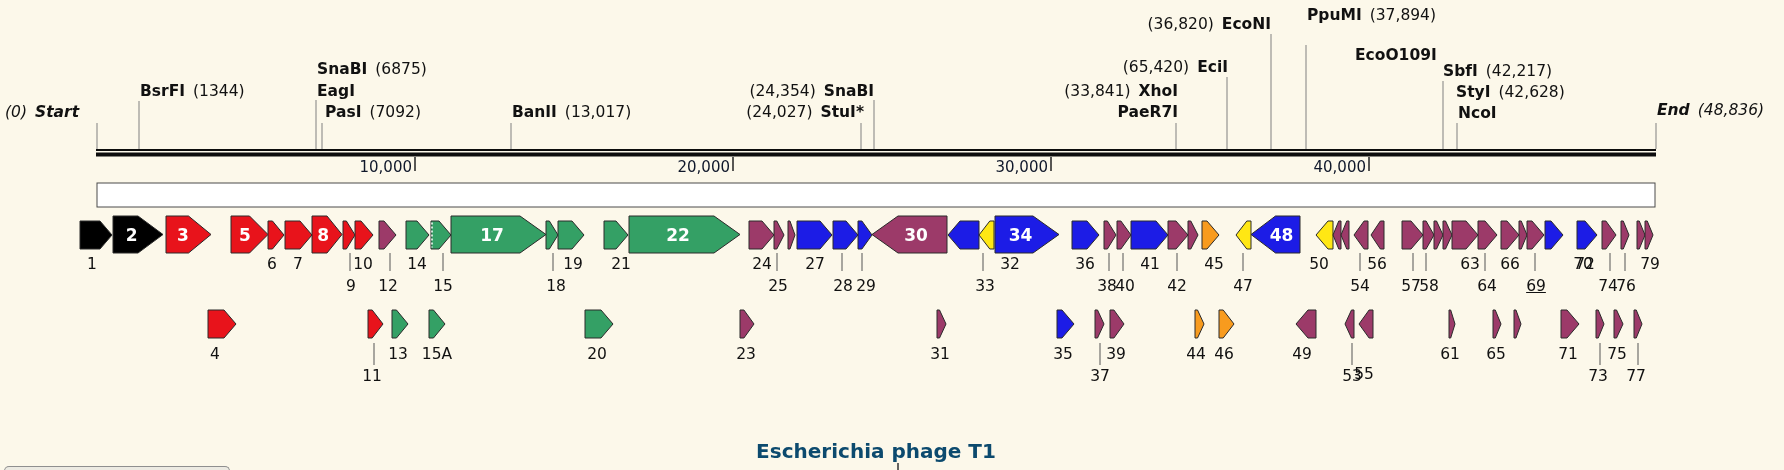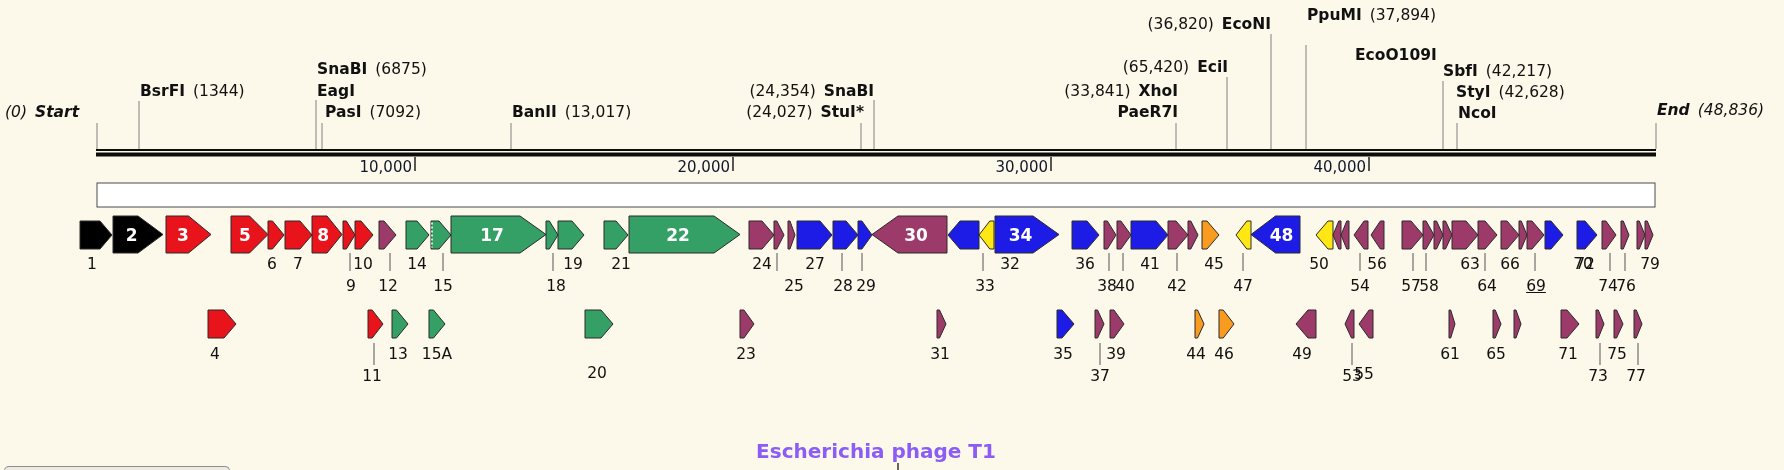--- a/index.html
+++ b/index.html
@@ -7,21 +7,21 @@
          font-family:"DejaVu Sans","Liberation Sans",sans-serif;}
   #map-svg{position:absolute;left:0;top:0;}
   .enz{position:absolute;white-space:nowrap;font-size:15.5px;color:#111;line-height:17px;}
   .enz .nm{font-weight:bold;}
   .enz .it{font-style:italic;}
   .enz.np .ps{margin-left:8px;}
   .enz.pn .nm{margin-left:8px;}
   .enz.right{transform:translateX(-100%);}
   .rlab{position:absolute;font-size:15px;color:#0f172a;transform:translateX(-100%);white-space:nowrap;}
   .num{position:absolute;font-size:15.5px;color:#111;transform:translateX(-50%);white-space:nowrap;}
-  #map-title{position:absolute;font-weight:bold;font-size:20px;color:#8b5cf6;transform:translateX(-50%);white-space:nowrap;}
+  #map-title{position:absolute;font-weight:bold;font-size:20px;color:#0c4a6e;transform:translateX(-50%);white-space:nowrap;}
   #panel-fragment{position:absolute;left:4px;top:466px;width:224px;height:8px;background:#ECEAE2;
                   border:1px solid #8f8f8f;border-bottom:none;border-radius:5px 5px 0 0;}
 </style>
 </head>
 <body>
 
 <div id="stage">
   <svg id="map-svg" width="1784" height="470" viewBox="0 0 1784 470">
       <line x1="97" y1="123" x2="97" y2="149" stroke="#808080" stroke-width="1"></line>
       <line x1="139" y1="101" x2="139" y2="149" stroke="#808080" stroke-width="1"></line>
@@ -180,39 +180,39 @@
       <div class="num" style="left: 1377px; top: 255px;">56</div>
       <div class="num" style="left: 1470px; top: 255px;">63</div>
       <div class="num" style="left: 1510px; top: 255px;">66</div>
       <div class="num" style="left: 1555px; top: 255px; margin-left: 28px;">70</div>
       <div class="num" style="left: 1585px; top: 255px;">72</div>
       <div class="num" style="left: 1650px; top: 255px;">79</div>
       <div class="num" style="left: 351px; top: 277px;">9</div>
       <div class="num" style="left: 388px; top: 277px;">12</div>
       <div class="num" style="left: 443px; top: 277px;">15</div>
       <div class="num" style="left: 556px; top: 277px;">18</div>
-      <div class="num" style="left: 778px; top: 277px; margin-left: 16px;">25</div>
+      <div class="num" style="left: 778px; top: 277px;">25</div>
       <div class="num" style="left: 843px; top: 277px;">28</div>
       <div class="num" style="left: 866px; top: 277px;">29</div>
       <div class="num" style="left: 985px; top: 277px;">33</div>
       <div class="num" style="left: 1107px; top: 277px;">38</div>
       <div class="num" style="left: 1125px; top: 277px;">40</div>
       <div class="num" style="left: 1177px; top: 277px;">42</div>
       <div class="num" style="left: 1243px; top: 277px;">47</div>
       <div class="num" style="left: 1360px; top: 277px;">54</div>
       <div class="num" style="left: 1411px; top: 277px; text-align: right;">57</div>
       <div class="num" style="left: 1429px; top: 277px;">58</div>
       <div class="num" style="left: 1487px; top: 277px;">64</div>
       <div class="num" style="left: 1536px; top: 277px; text-decoration: underline;">69</div>
       <div class="num" style="left: 1608px; top: 277px;">74</div>
       <div class="num" style="left: 1626px; top: 277px;">76</div>
       <div class="num" style="left: 215px; top: 345px;">4</div>
       <div class="num" style="left: 398px; top: 345px;">13</div>
       <div class="num" style="left: 437px; top: 345px;">15A</div>
-      <div class="num" style="left: 597px; top: 345px; margin-top: 19px;">20</div>
+      <div class="num" style="left: 597px; top: 345px;">20</div>
       <div class="num" style="left: 746px; top: 345px;">23</div>
       <div class="num" style="left: 940px; top: 345px;">31</div>
       <div class="num" style="left: 1063px; top: 345px;">35</div>
       <div class="num" style="left: 1116px; top: 345px;">39</div>
       <div class="num" style="left: 1196px; top: 345px;">44</div>
       <div class="num" style="left: 1224px; top: 345px;">46</div>
       <div class="num" style="left: 1302px; top: 345px;">49</div>
       <div class="num" style="left: 1364px; top: 365px;">55</div>
       <div class="num" style="left: 1450px; top: 345px;">61</div>
       <div class="num" style="left: 1496px; top: 345px;">65</div>

